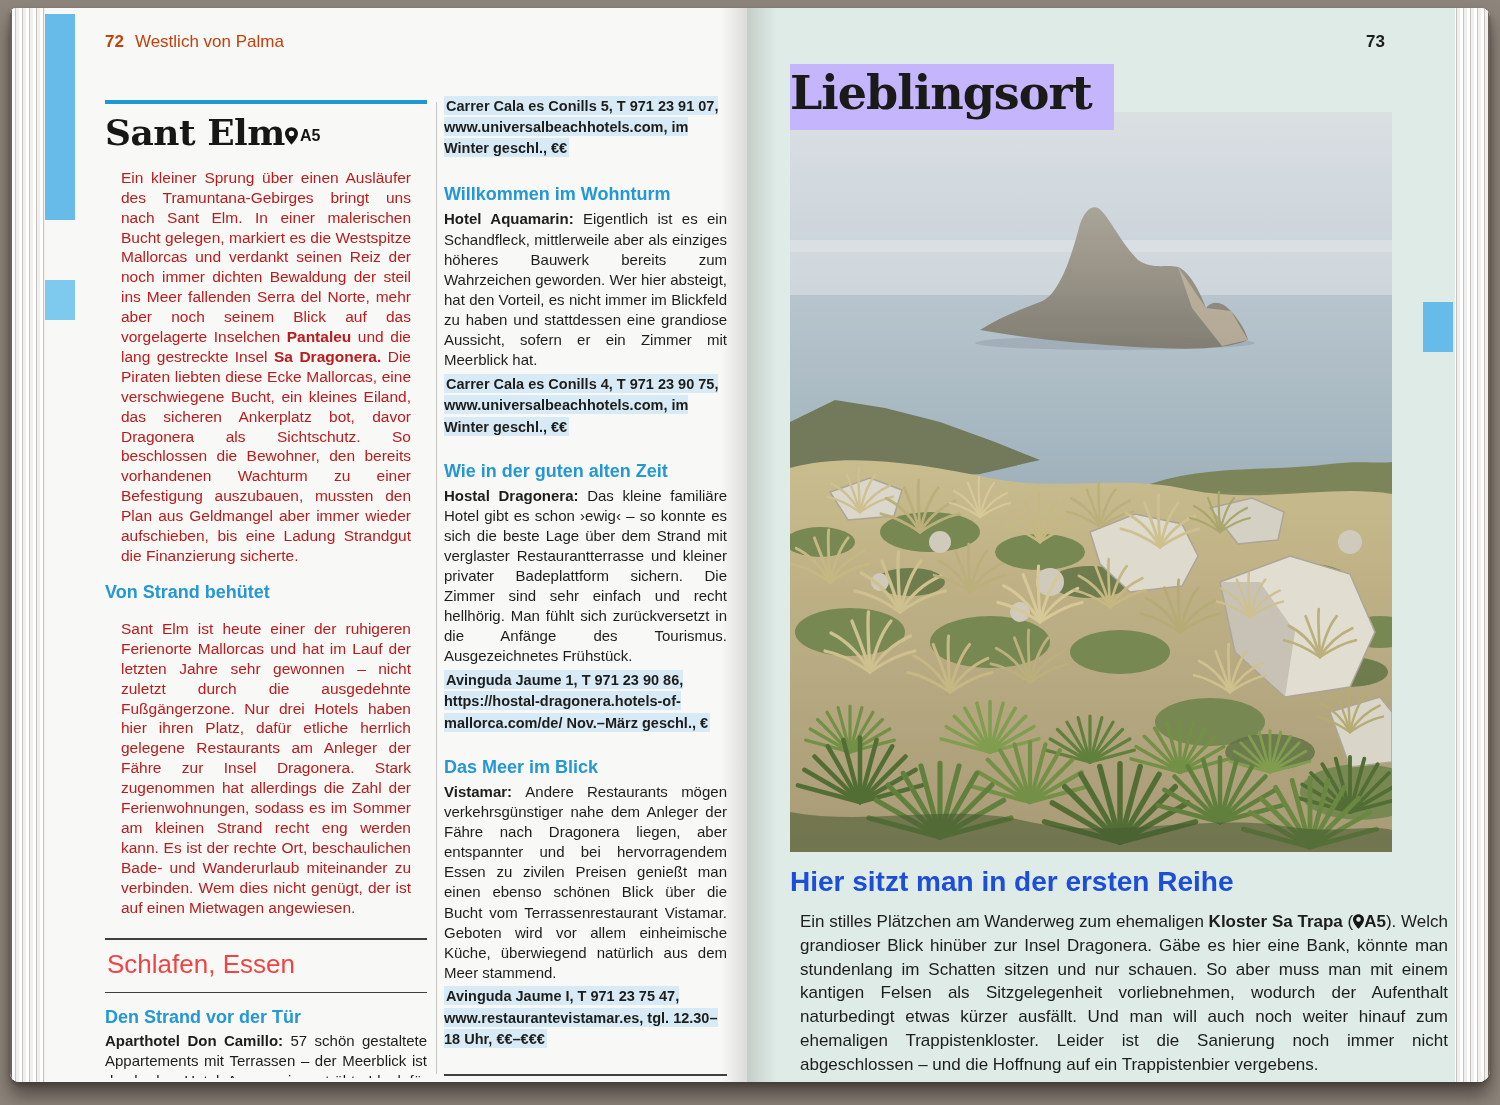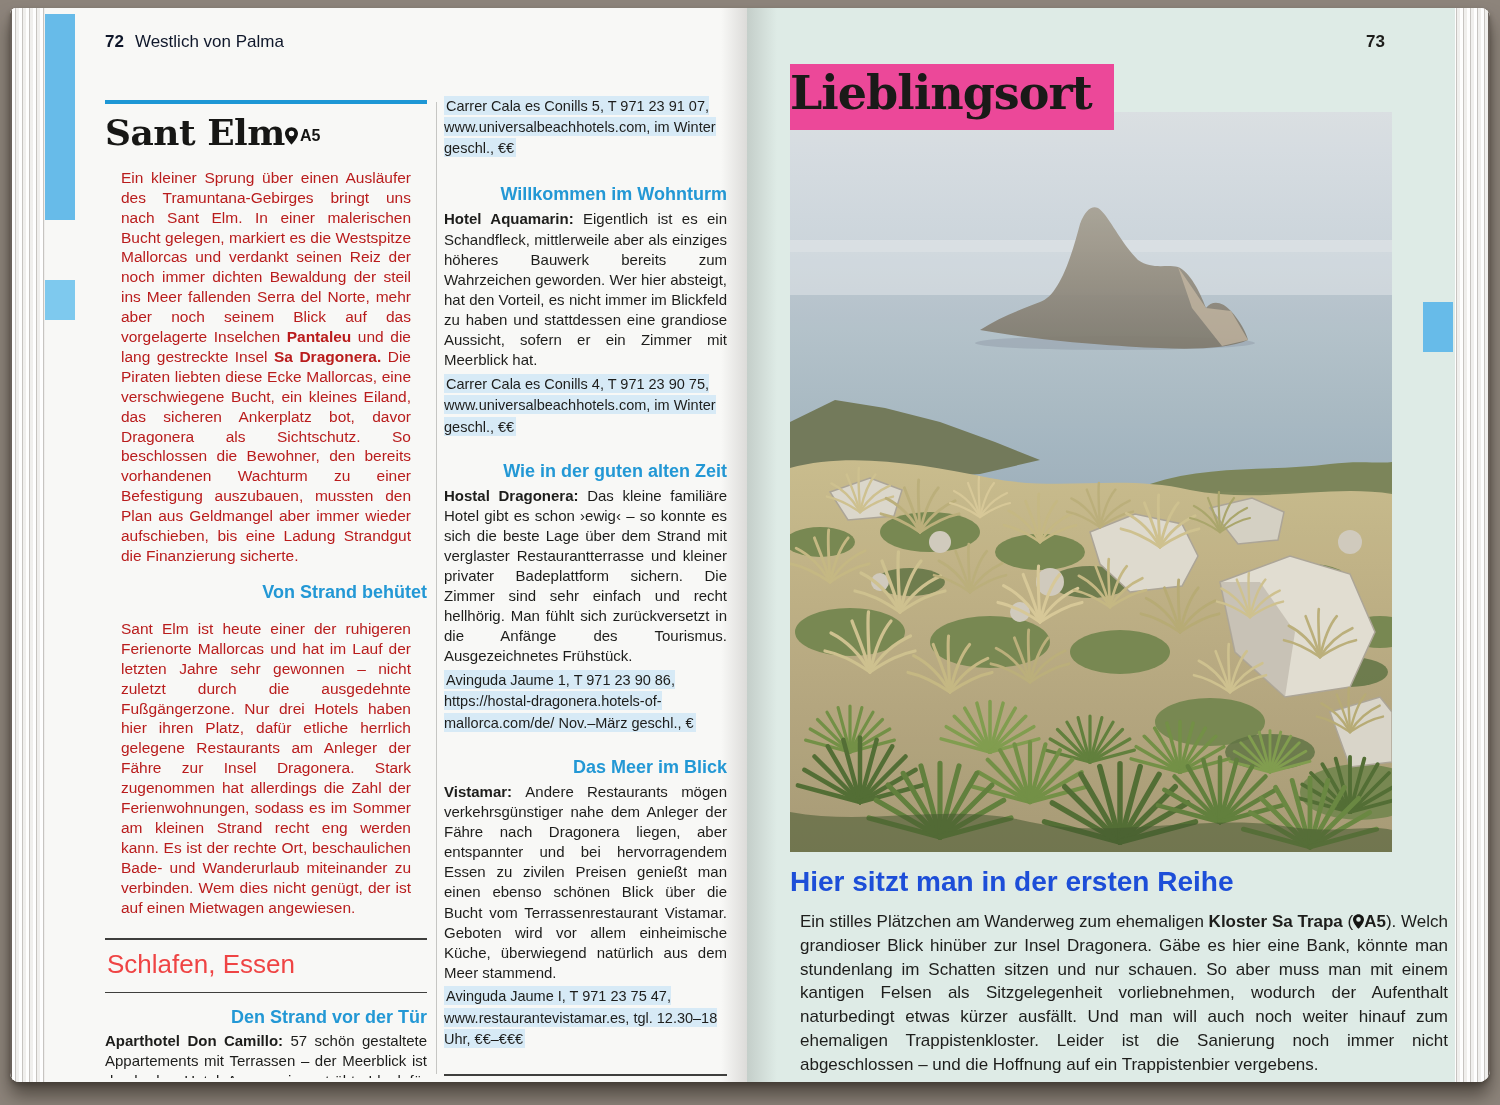--- a/index.html
+++ b/index.html
@@ -28,51 +28,51 @@
     background:linear-gradient(to right, rgba(60,55,50,0), rgba(60,55,50,.15));}
   .page-right{position:absolute;left:737px;top:0;bottom:0;width:708px;background:#deebe6;}
   .page-right::before{content:'';position:absolute;left:0;top:0;bottom:0;width:30px;z-index:5;
     background:linear-gradient(to right, rgba(60,55,50,.16), rgba(60,55,50,0));pointer-events:none;}
   .tab{position:absolute;width:30px;background:#67bbe9;z-index:6;}
   .tab-a{left:35px;top:6px;height:206px;}
   .tab-b{left:35px;top:272px;height:40px;background:#7ec9ee;}
   .tab-c{left:1413px;top:294px;height:50px;}
 
   
-  .lp-header{position:absolute;left:60px;top:24px;font-size:17px;color:#0f172a;}
+  .lp-header{position:absolute;left:60px;top:24px;font-size:17px;color:#c2410c;}
   .lp-header b{margin-right:11px;}
   .col1{position:absolute;left:60px;top:92px;width:322px;height:978px;overflow:hidden;}
   .col-divider{position:absolute;left:391px;top:94px;width:1px;height:972px;background:#c6c6c3;}
   .col2{position:absolute;left:399px;top:84px;width:283px;height:986px;overflow:hidden;
     font-size:15px;line-height:1.34;color:#1d1d1b;}
   .rule-blue{height:4px;background:#1e97d5;margin-bottom:10px;}
   .title-row{display:flex;align-items:flex-end;margin-bottom:15px;}
   .article-title{font-family:"DejaVu Serif", serif;font-weight:bold;font-size:36px;
     line-height:1.05;color:#171715;letter-spacing:-.5px;}
   .map-ref{font-size:16px;font-weight:bold;display:flex;align-items:center;gap:2px;
     padding-bottom:7px;color:#141412;}
   .pin-icon svg{display:block;}
   .serif-p{font-family:Liberation Sans, sans-serif;font-size:15.5px;line-height:1.285;
     text-align:justify;color:#b91c1c;margin:16px;hyphens:auto;}
-  .subhead{color:#2398d5;font-weight:bold;font-size:18px;margin:14px 0 3px;text-align:right;}
+  .subhead{color:#2398d5;font-weight:bold;font-size:18px;margin:14px 0 3px;}
   .col2 .subhead{margin:0 0 3px;}
   .section-div{border-top:2px solid #3f3f3d;border-bottom:1.5px solid #3f3f3d;
     margin:20px 0 13px;padding:9px 2px 12px;font-size:26px;color:#ef4444;}
   .section-div.small{font-size:24px;padding:8px 2px 10px;margin:24px 0 16px;}
   .entry{font-size:15px;line-height:1.34;text-align:justify;color:#1d1d1b;margin:0;hyphens:auto;}
-  .addr{font-size:14.5px;line-height:1.48;margin:3px 0 0;}
+  .addr{font-size:14.5px;line-height:1.48;margin:3px 0 0;font-weight:bold;}
   .addr .hl{background:#d7eaf6;padding:1.5px 2px;}
   .listing{margin-bottom:21px;}
   .addr-block{margin-bottom:23px;}
 
   
   .rp-number{position:absolute;right:70px;top:24px;font-weight:bold;font-size:17px;color:#1c1c1a;}
   .feature-title{position:absolute;left:43px;top:56px;z-index:3;
     font-family:"DejaVu Serif", serif;font-weight:bold;font-size:46px;letter-spacing:-1px;
-    color:#1a1a18;background:#ec4899;padding:2px 22px 10px 0;}
+    color:#1a1a18;background:#c4b5fd;padding:2px 22px 10px 0;}
   .photo{position:absolute;left:43px;top:104px;width:602px;height:740px;z-index:1;}
   .photo svg{display:block;width:100%;height:100%;}
   .caption-title{position:absolute;left:43px;top:858px;font-size:28px;font-weight:bold;color:#1d4ed8;}
   .caption-p{position:absolute;left:43px;top:892px;width:648px;font-size:17px;line-height:1.4;
     text-align:justify;color:#1d1d1b;margin:10px;hyphens:auto;}
   .caption-p .pin-inline svg{vertical-align:-2px;}
 </style>
 </head>
 <body>
 

